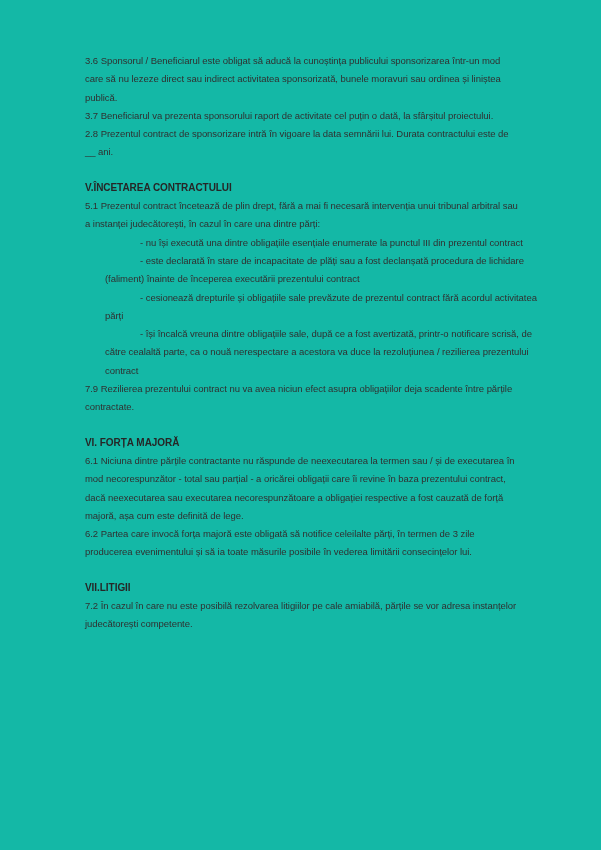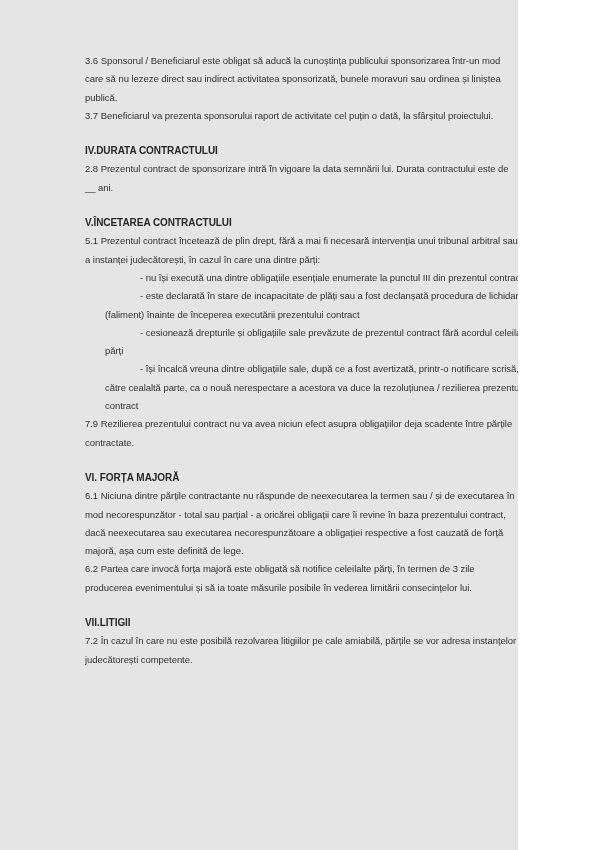--- a/index.html
+++ b/index.html
@@ -2,24 +2,24 @@
 <html><head>
 <meta charset="utf-8">
 <style>
   html, body {
     margin: 0;
     padding: 0;
     background: #ffffff;
   }
   .page {
     position: relative;
-    width: 518px;
+    width: 601px;
     height: 850px;
     box-sizing: border-box;
-    background: #e5e5e5;
+    background: #14b8a6;
     padding: 52px 42px 0 85px;
     overflow: hidden;
     font-family: "Liberation Sans", sans-serif;
     color: #303030;
   }
   .doc-body {
     width: 512px;
   }
   .doc-body p, .doc-body h2 {
     margin: 0;
@@ -43,30 +43,29 @@
 </style>
 </head>
 <body>
 
 <div class="page">
   <div class="doc-body">
       <p class="paragraph">3.6 Sponsorul / Beneficiarul este obligat să aducă la cunoștința publicului sponsorizarea într-un mod
 care să nu lezeze direct sau indirect activitatea sponsorizată, bunele moravuri sau ordinea și liniștea
 publică.</p>
       <p class="paragraph">3.7 Beneficiarul va prezenta sponsorului raport de activitate cel puțin o dată, la sfârșitul proiectului.</p>
-      <h2 class="heading">IV.DURATA CONTRACTULUI</h2>
       <p class="paragraph">2.8 Prezentul contract de sponsorizare intră în vigoare la data semnării lui. Durata contractului este de
 __ ani.</p>
       <h2 class="heading">V.ÎNCETAREA CONTRACTULUI</h2>
       <p class="paragraph">5.1 Prezentul contract încetează de plin drept, fără a mai fi necesară intervenția unui tribunal arbitral sau
 a instanței judecătorești, în cazul în care una dintre părți:</p>
       <p class="list-item">- nu își execută una dintre obligațiile esențiale enumerate la punctul III din prezentul contract</p>
       <p class="list-item">- este declarată în stare de incapacitate de plăți sau a fost declanșată procedura de lichidare
 (faliment) înainte de începerea executării prezentului contract</p>
-      <p class="list-item">- cesionează drepturile și obligațiile sale prevăzute de prezentul contract fără acordul celeilalte
+      <p class="list-item">- cesionează drepturile și obligațiile sale prevăzute de prezentul contract fără acordul activitatea
 părți</p>
       <p class="list-item">- își încalcă vreuna dintre obligațiile sale, după ce a fost avertizată, printr-o notificare scrisă, de
 către cealaltă parte, ca o nouă nerespectare a acestora va duce la rezoluțiunea / rezilierea prezentului
 contract</p>
       <p class="paragraph">7.9 Rezilierea prezentului contract nu va avea niciun efect asupra obligațiilor deja scadente între părțile
 contractate.</p>
       <h2 class="heading">VI. FORȚA MAJORĂ</h2>
       <p class="paragraph">6.1 Niciuna dintre părțile contractante nu răspunde de neexecutarea la termen sau / și de executarea în
 mod necorespunzător - total sau parțial - a oricărei obligații care îi revine în baza prezentului contract,
 dacă neexecutarea sau executarea necorespunzătoare a obligației respective a fost cauzată de forță

